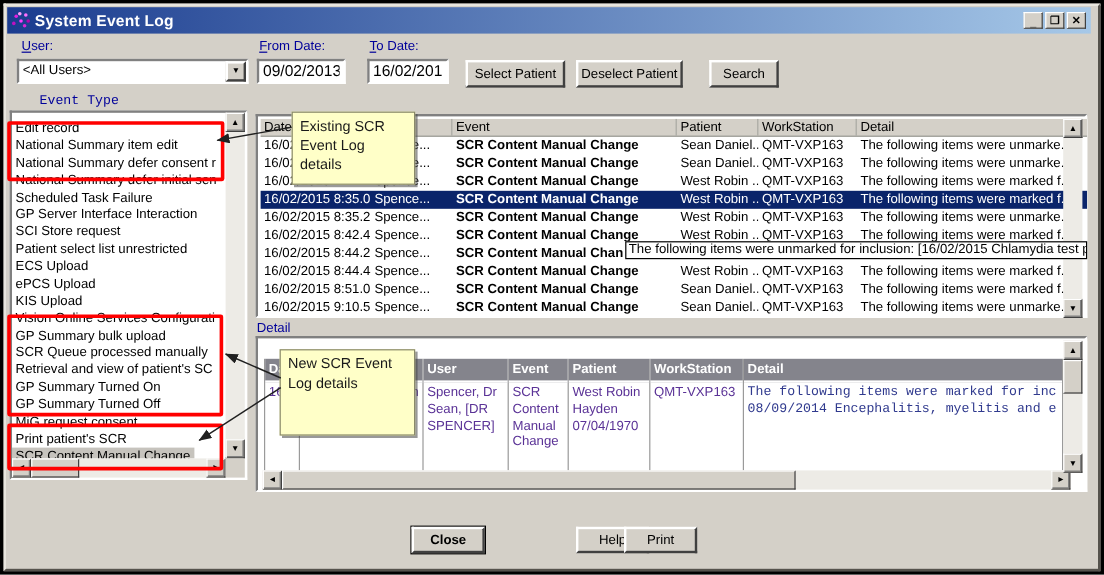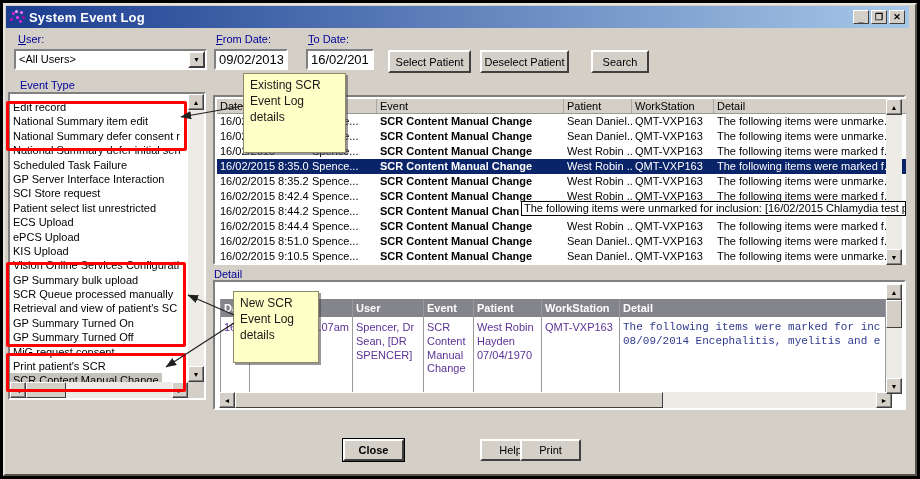--- a/index.html
+++ b/index.html
@@ -144,21 +144,21 @@
   <div class="lbl ul-first" style="left:211px; top:28px;">From Date:</div>
   <input class="date-input" style="left: 209px; top: 44px; width: 74px;" value="09/02/2013">
 
   <div class="lbl ul-first" style="left:303px; top:28px;">To Date:</div>
   <input class="date-input" style="left: 301px; top: 44px; width: 68px;" value="16/02/2015">
 
   <button class="push-btn raised" style="left:383px; top:45px; width:83px;">Select Patient</button>
   <button class="push-btn raised" style="left:475px; top:45px; width:89px;">Deselect Patient</button>
   <button class="push-btn raised" style="left:586px; top:45px; width:58px;">Search</button>
 
-  <div class="lbl" style="left:15px; top:74px;">Event Type</div>
+  <div class="lbl" style="left:28px; top:74px;font-family:Liberation Mono, monospace;">Event Type</div>
   <div class="listbox sunken">
     <div class="list-items">
 
         <div class="list-item">Edit record</div>
 
         <div class="list-item">National Summary item edit</div>
 
         <div class="list-item">National Summary defer consent r</div>
 
         <div class="list-item">National Summary defer initial sen</div>
@@ -317,22 +317,22 @@
         </div>
     </div>
     <div class="elog-vscroll">
       <div class="sb-btn up">▲</div>
       <div class="sb-btn down">▼</div>
     </div>
   </div>
 
   <div class="tooltip">The following items were unmarked for inclusion: [16/02/2015 Chlamydia test positiv</div>
 
-  <div class="callout" style="left:238px; top:68px; width:103px; height:80px;">Existing SCR Event Log details</div>
-  <div class="callout" style="left:228px; top:286px; width:86px; height:72px;">New SCR Event Log details</div>
+  <div class="callout" style="left:238px; top:88px; width:103px; height:61px;">Existing SCR Event Log details</div>
+  <div class="callout" style="left:228px; top:286px; width:113px; height:72px;">New SCR Event Log details</div>
 
   <div class="lbl" style="left:209px; top:263px;">Detail</div>
   <div class="detail-panel sunken">
     <div class="dpanel-inner">
       <div class="dtable">
         <div class="dcol dcol-date">
           <div class="dhead">Date</div>
           <div class="dcell nowrap">16/02/2015</div>
         </div>
         <div class="dcol dcol-time">

